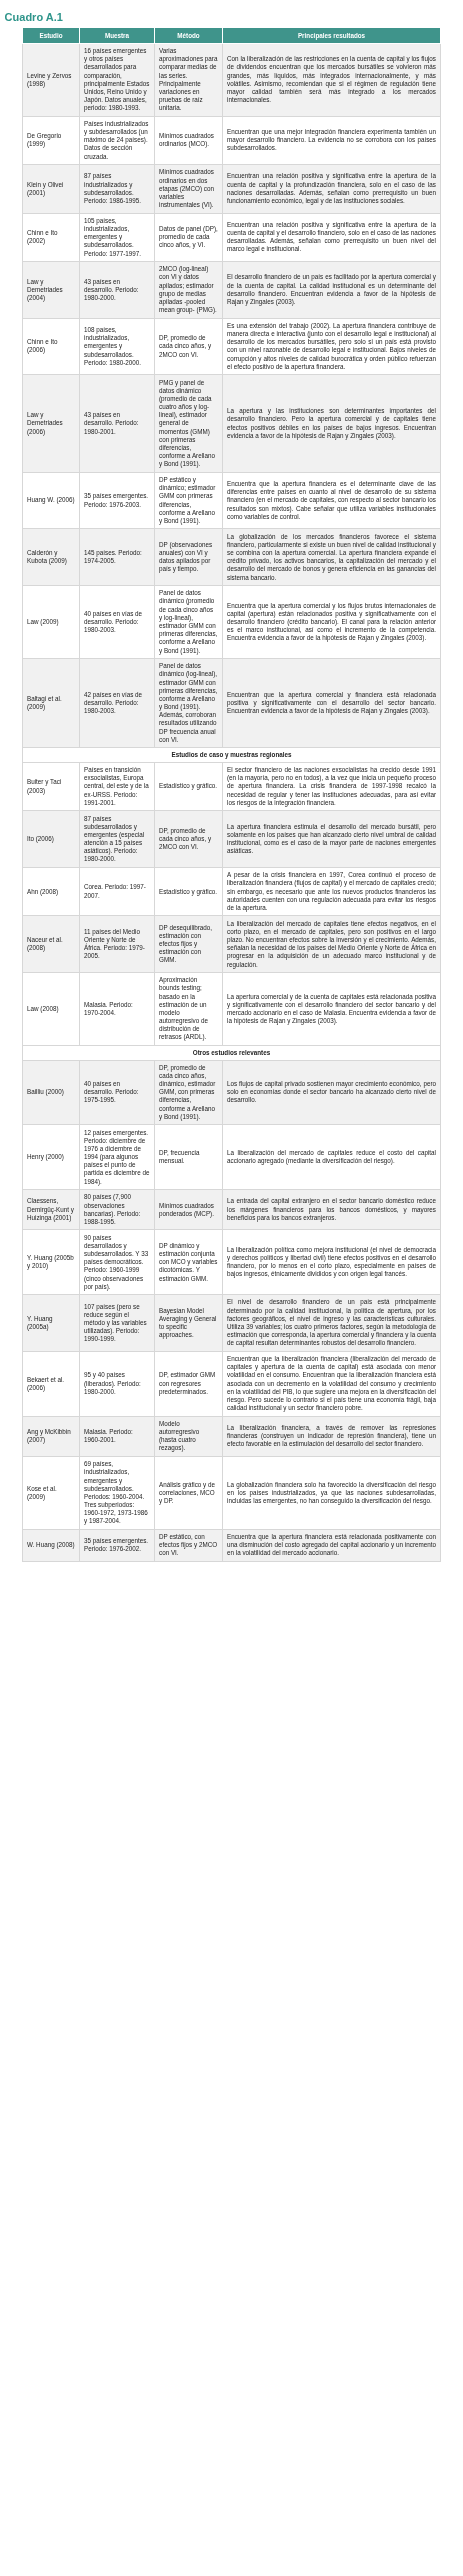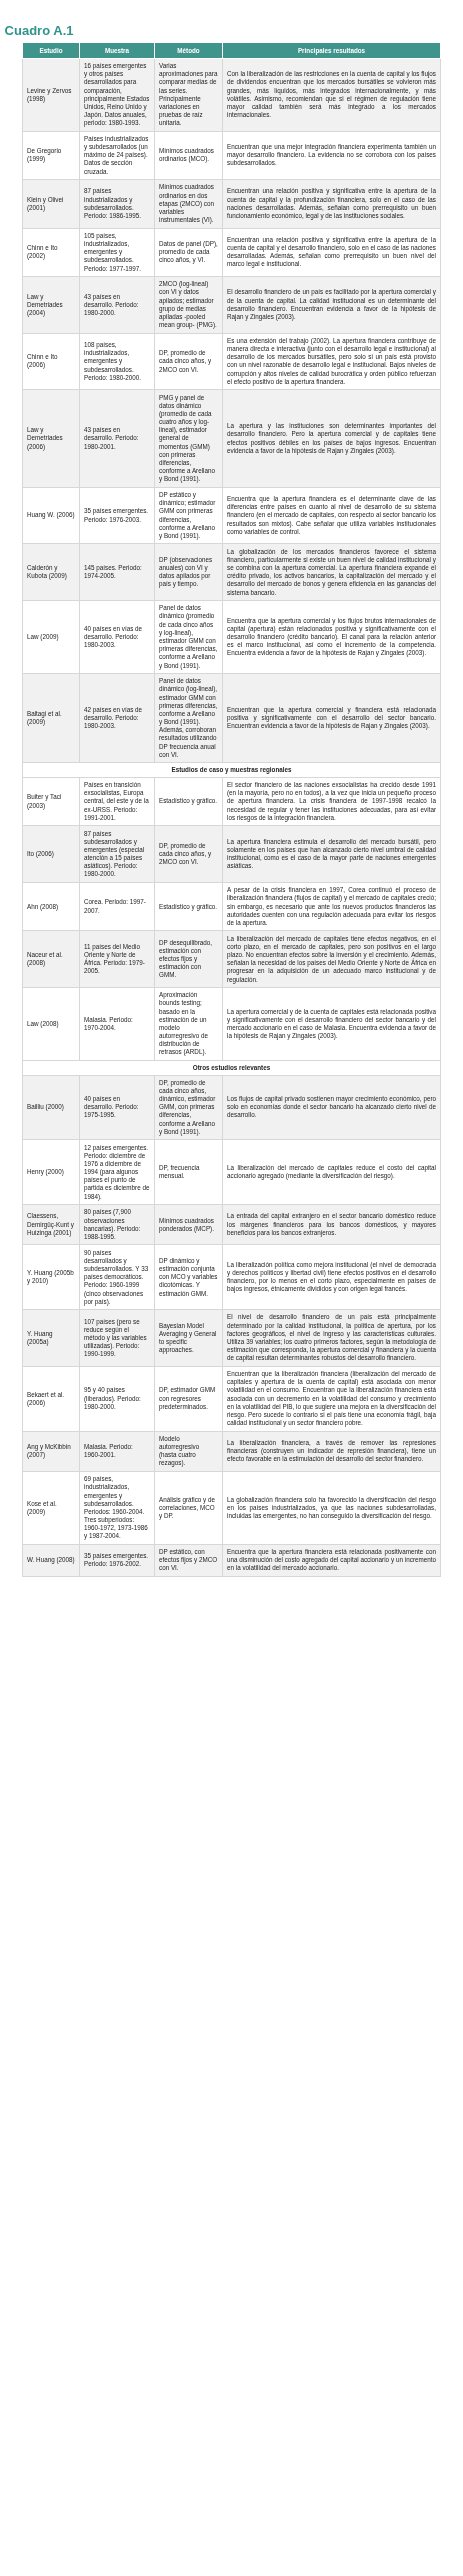--- a/index.html
+++ b/index.html
@@ -7,22 +7,22 @@
   body {
     width: 463px;
     min-height: 2576px;
     font-family: "Liberation Sans", sans-serif;
     color: #222222;
   }
   .page { padding: 4.7px 22px 12px 22px; }
   .table-title {
     color: var(--title-color, #2f958b);
     font-weight: bold;
-    font-size: 13px;
-    margin: 18px 0 4px -17.4px;
+    font-size: 11px;
+    margin: 6px 0 4px -17.4px;
   }
   table.studies {
     width: 100%;
     border-collapse: collapse;
     table-layout: fixed;
   }
   table.studies th {
     background: var(--accent, #3f948b);
     color: #ffffff;
     font-size: 6.3px;

